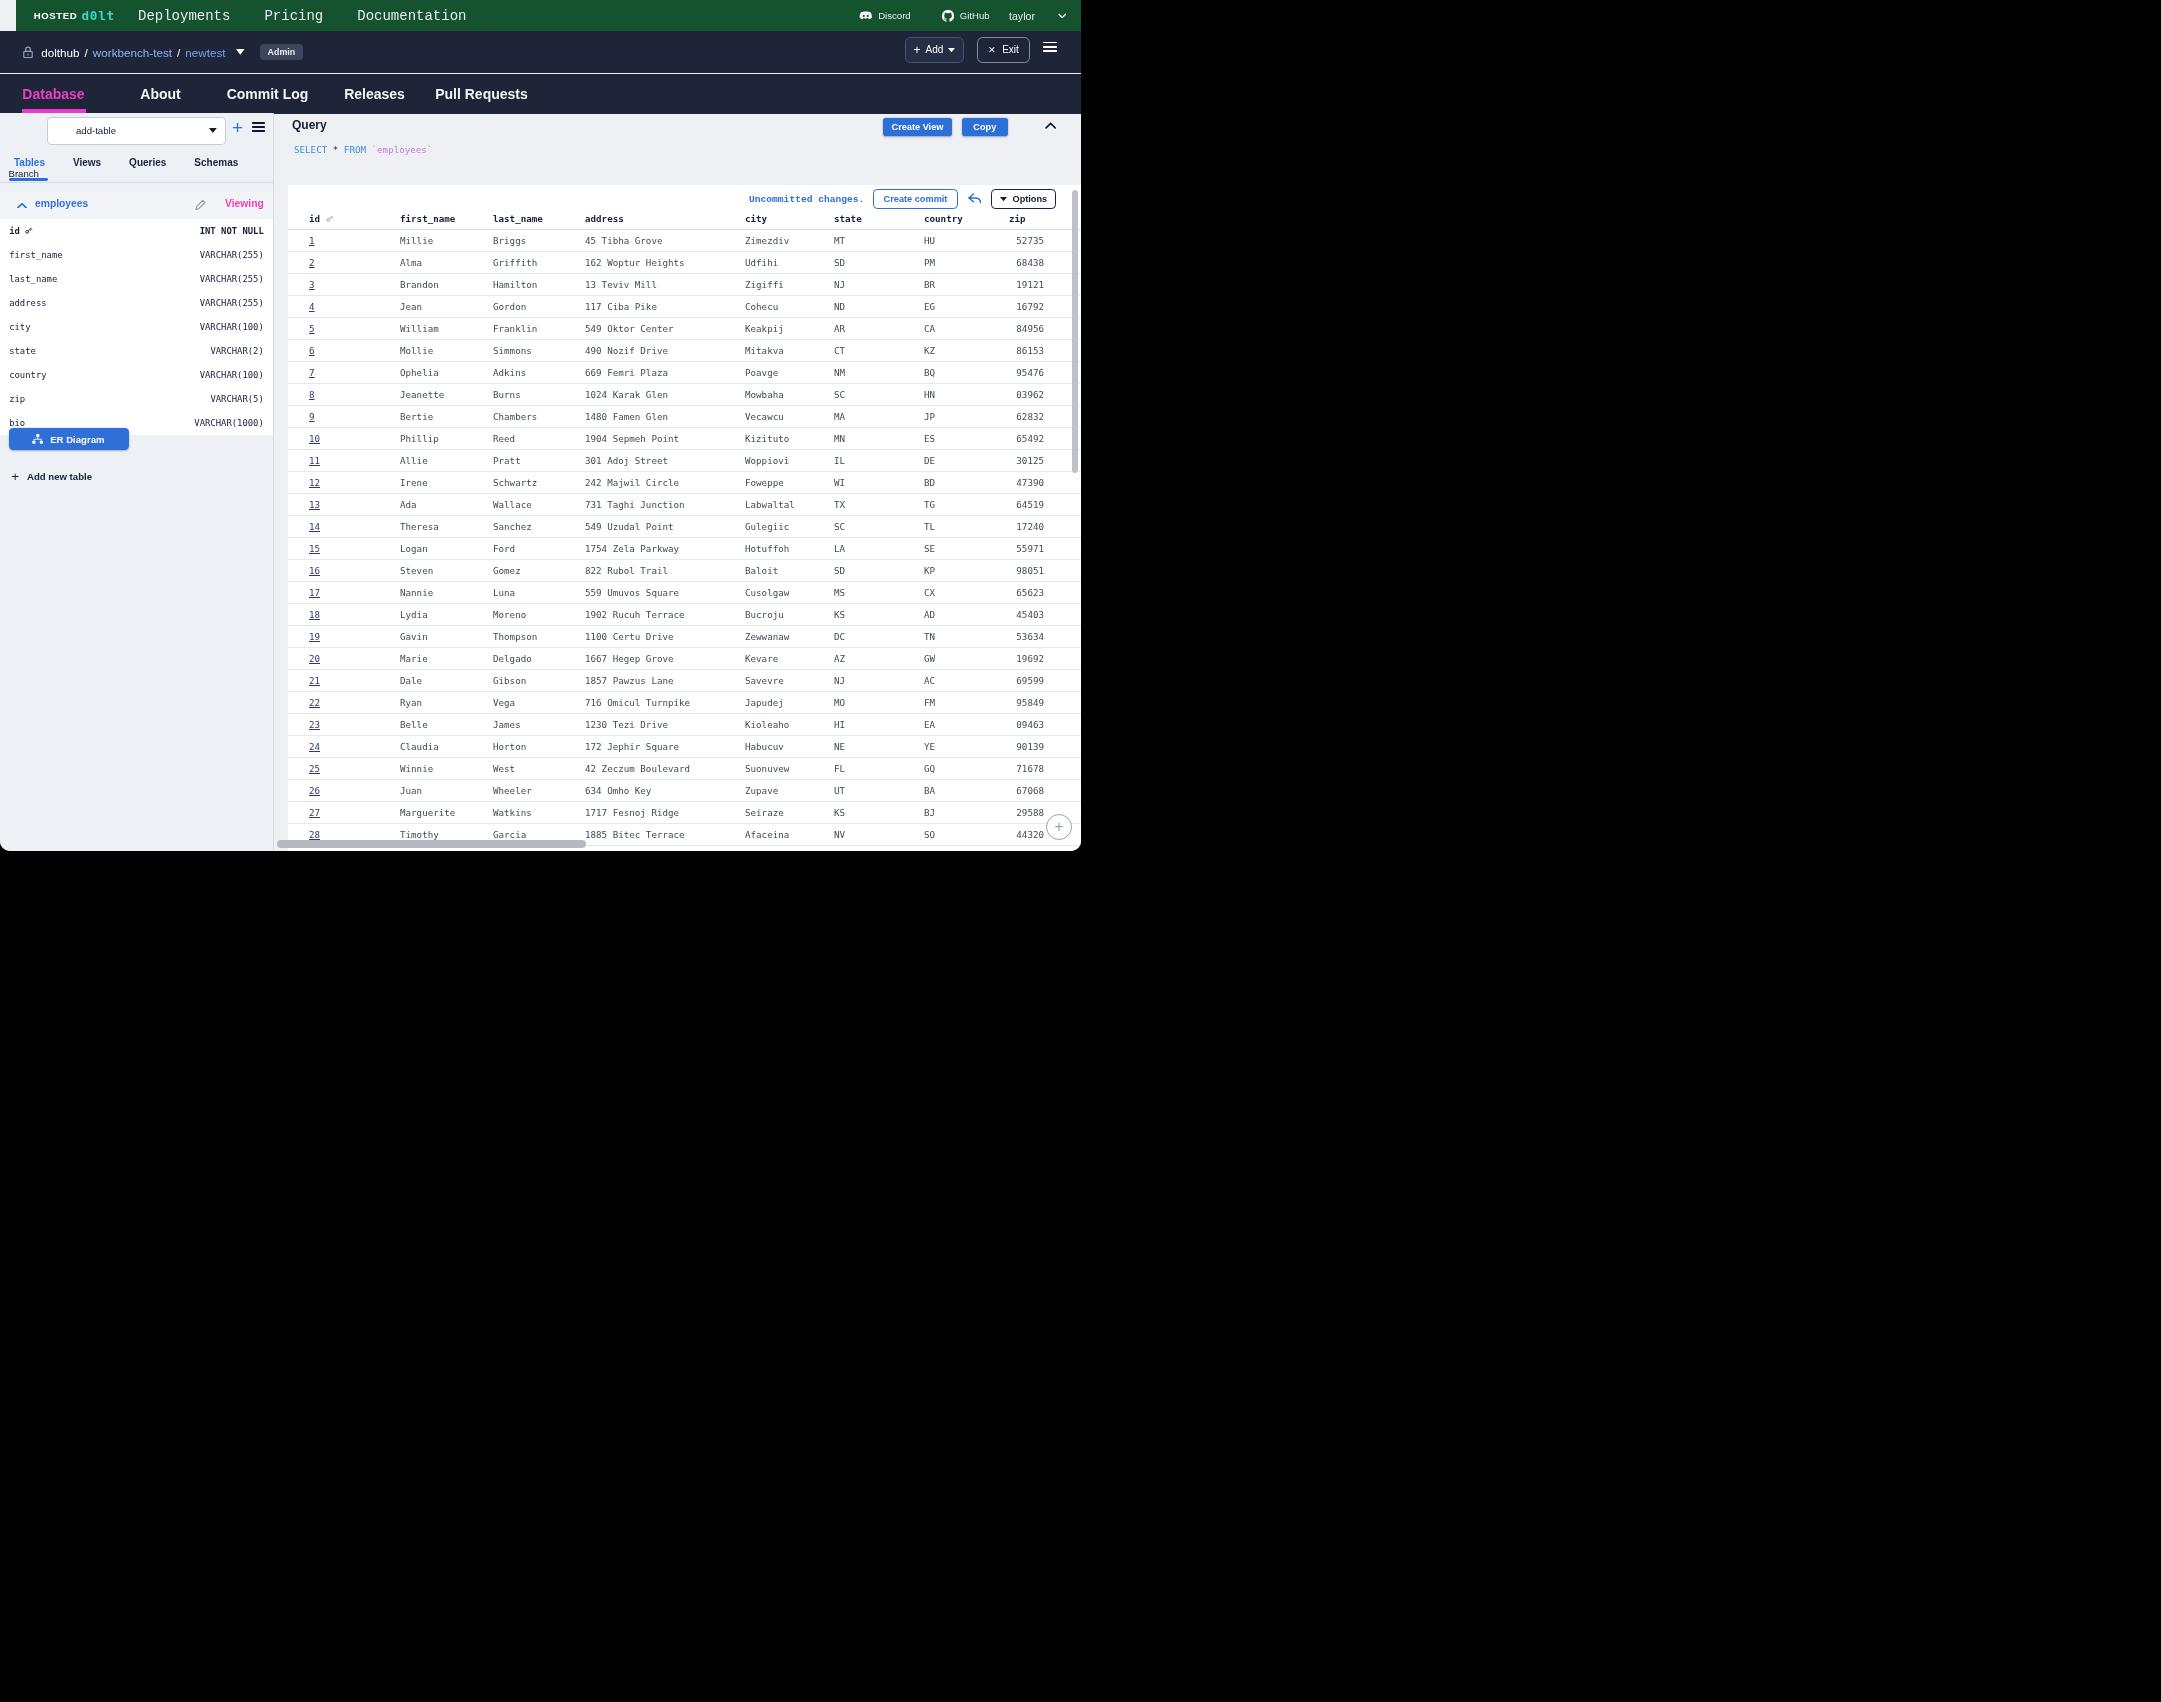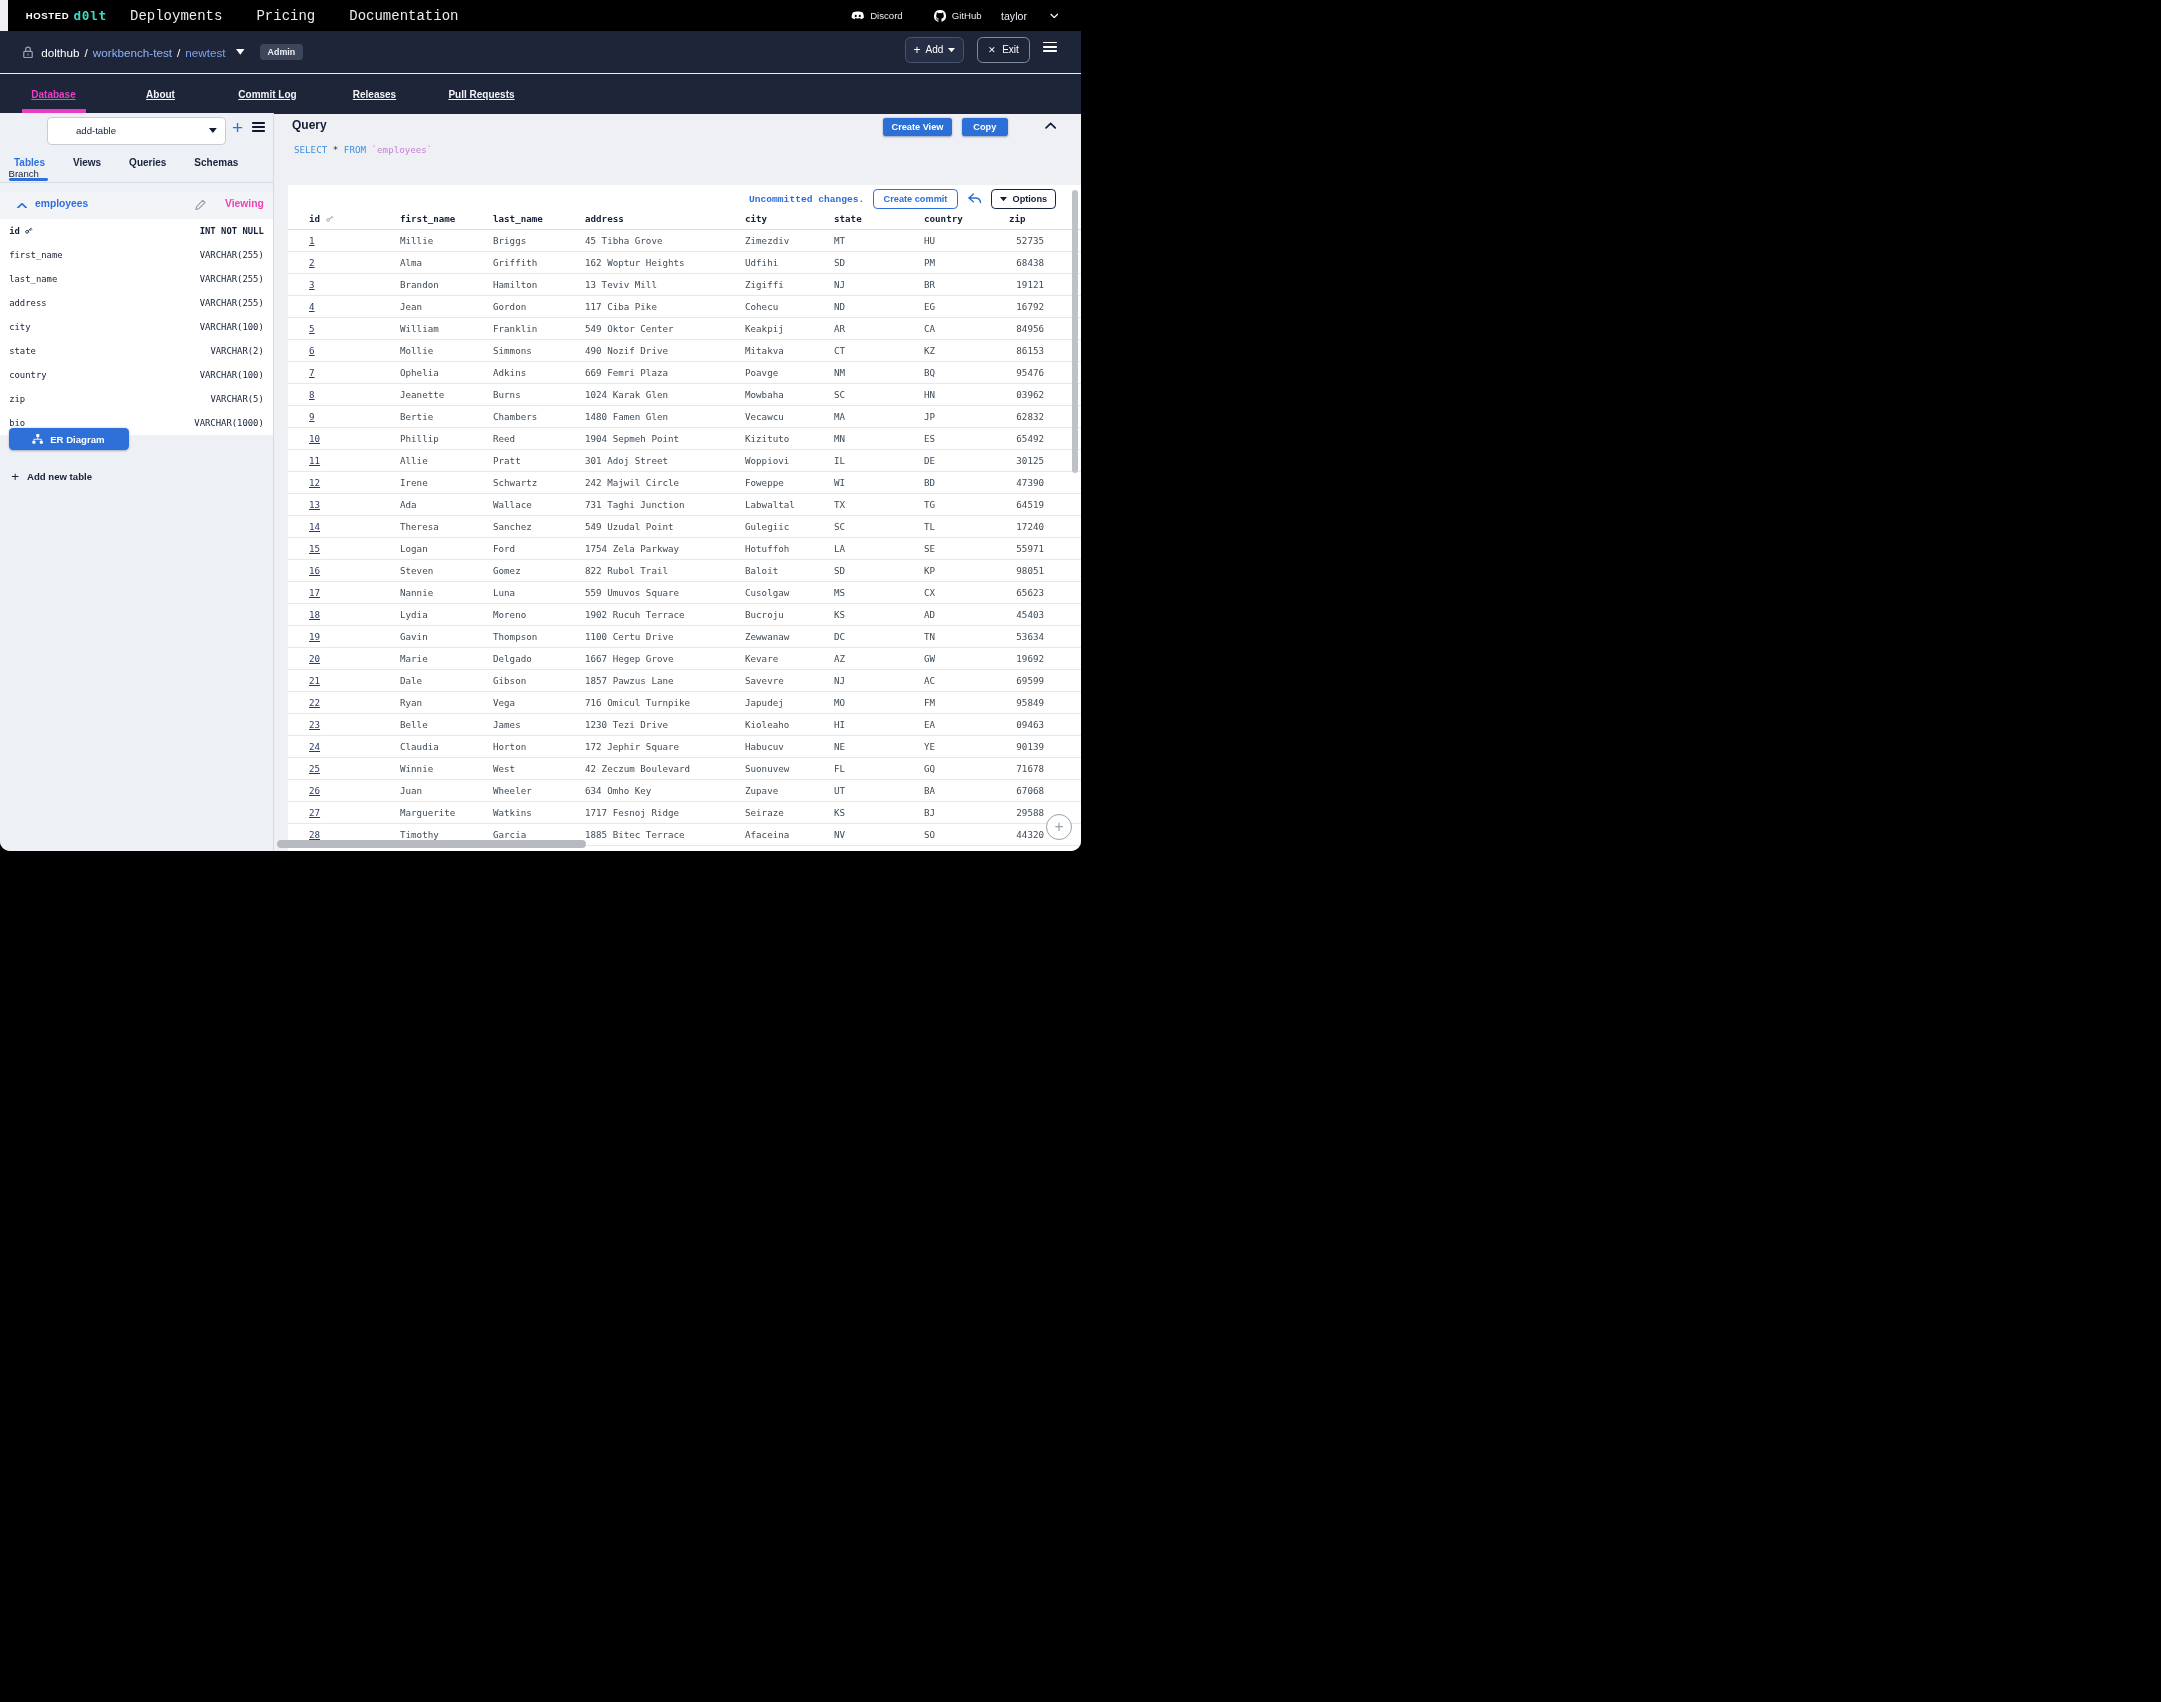--- a/index.html
+++ b/index.html
@@ -1,19 +1,19 @@
 <!DOCTYPE html>
 <html style="font-size:11.3px"><head>
 <meta charset="utf-8">
 <style>
   html,body{margin:0;padding:0;background:#000;}
   .page{position:relative;width:1081px;height:851px;overflow:hidden;background:#eef0f3;
         font-family:"Liberation Sans",sans-serif;border-radius:0 0 10px 10px;}
   
-  .topbar{position:absolute;left:8px;top:0;width:100%;height:31px;background:#000000;padding-left:24px;}
+  .topbar{position:absolute;left:16px;top:0;width:100%;height:31px;background:#14532d;padding-left:24px;}
   .brand{position:absolute;left:17.7px;top:0;height:31px;display:flex;align-items:center;cursor:pointer;}
   .brand-hosted{color:#fff;font-weight:700;font-size:9.6px;letter-spacing:0.6px;}
   .brand-dolt{color:#3bd7c3;font-weight:800;font-size:12.7px;margin-left:4.2px;font-family:"DejaVu Sans Mono",monospace;letter-spacing:0.7px;}
   .nav-links{position:absolute;left:122px;top:0;height:31px;display:flex;align-items:center;gap:34px;}
   .nav-link{color:#e9ecf3;font-size:14px;font-weight:500;cursor:pointer;font-family:Liberation Mono, monospace;}
   .nav-right-item{position:absolute;top:0;height:31px;display:flex;align-items:center;gap:5.7px;color:#e9ecf3;font-size:9.6px;font-weight:500;cursor:pointer;justify-content:flex-end;}
   .nav-discord{left:843px;} .nav-github{left:926px;} .nav-user{left:993px;gap:23px;}
   
   .crumbbar{position:absolute;left:0;top:31px;width:100%;height:42px;background:#1e2538;}
   .crumb{position:absolute;left:23.4px;top:0;height:42px;display:flex;align-items:center;gap:5px;font-size:11.7px;}
@@ -25,21 +25,21 @@
   .admin-badge{margin-left:10px;background:#3d465a;border-radius:3.5px;padding:2.8px 7.8px;font-size:8.9px;font-weight:600;color:#eef0f5;}
   .btn-add{position:absolute;left:905px;top:5.7px;width:57px;height:24px;background:#262e45;border:0.7px solid #4a5470;
            border-radius:5.7px;color:#fff;font-size:10px;font-weight:500;display:flex;align-items:center;justify-content:center;gap:5px;cursor:pointer;}
   .btn-exit{position:absolute;left:977px;top:5.7px;width:51px;height:24px;background:transparent;border:0.7px solid #828b9e;
            border-radius:5.7px;color:#fff;font-size:10px;font-weight:500;display:flex;align-items:center;justify-content:center;gap:6.4px;cursor:pointer;}
   .burger-white{position:absolute;left:1043px;top:10.6px;width:14px;cursor:pointer;}
   .burger-white div{height:1.8px;background:#fff;margin-bottom:2.4px;border-radius:0.7px;}
   
   .tabsbar{position:absolute;left:0;top:74px;width:100%;height:40px;background:#1e2538;display:flex;}
   .repo-tab{width:107px;height:100%;display:flex;align-items:center;justify-content:center;
-            color:#f2f4f8;font-size:10px;font-weight:600;cursor:pointer;position:relative;text-decoration:underline;}
+            color:#f2f4f8;font-size:14px;font-weight:600;cursor:pointer;position:relative;}
   .repo-tab.active{color:#e840c8;}
   .repo-tab.active::after{content:"";position:absolute;bottom:1.4px;left:50%;transform:translateX(-50%);
             width:64px;height:3.5px;background:#e83cc6;}
   
   .sidebar{position:absolute;left:0;top:113px;width:273px;height:738px;background:#edf0f4;border-right:0.7px solid #d6dae1;}
   .branch-label{position:absolute;left:8.5px;top:11.3px;font-size:9.6px;color:#17223b;margin-top:44px;}
   .branch-select{position:absolute;left:47px;top:4.2px;width:177px;height:25.5px;background:#fff;border:0.7px solid #c7ccd4;
                  border-radius:4.2px;display:flex;align-items:center;cursor:pointer;}
   .branch-select .val{margin-left:28px;font-size:9.6px;color:#121c33;flex:1;}
   .branch-select .car{margin-right:8.5px;display:flex;}

